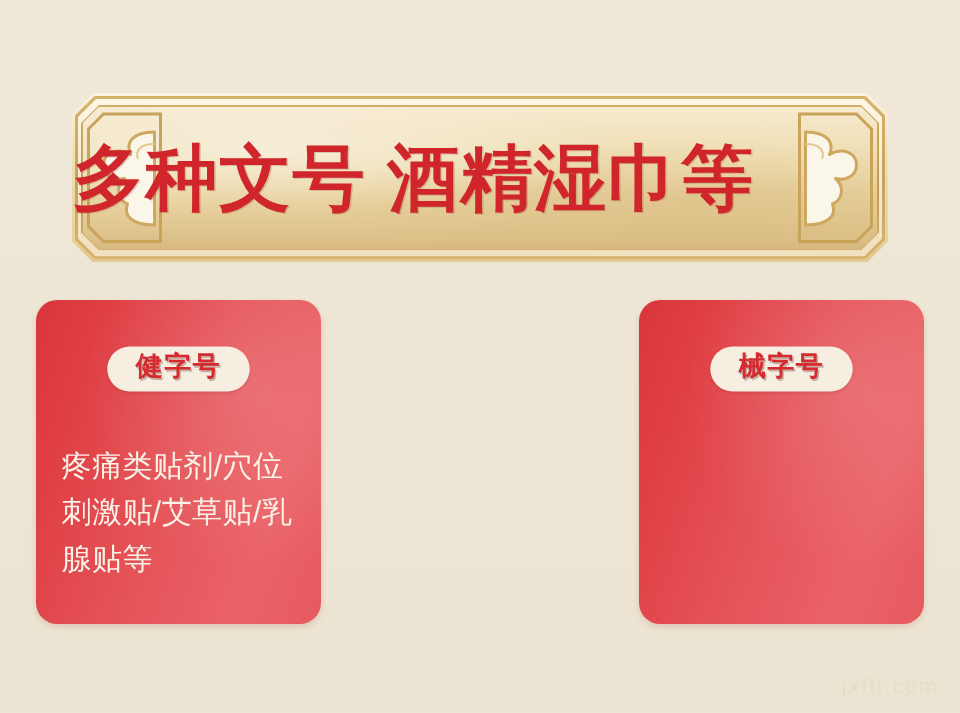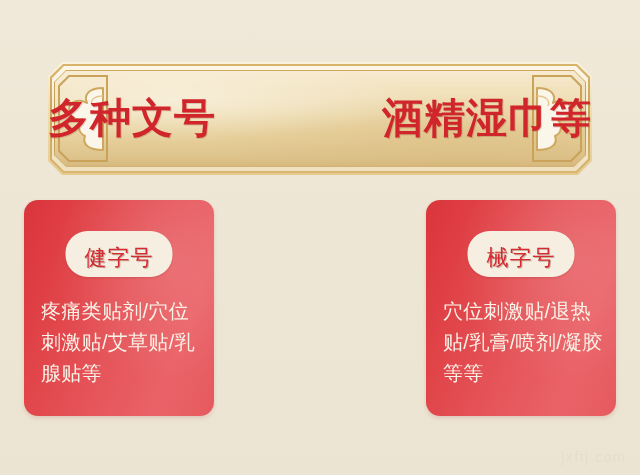--- a/index.html
+++ b/index.html
@@ -100,23 +100,23 @@
   }
   .cap.left  { left: 9px; }
   .cap.right { right: 9px; }
   .cap svg { display:block; width: 100%; height: 100%; }
 
   .banner-title {
     position: absolute;
     left: 0; right: 0; top: 0; bottom: 0;
     display: flex;
     align-items: center;
-    justify-content: space-between;
+    justify-content: flex-start;
     color: #d0262b;
-    font-size: 41px;
+    font-size: 48px;
     font-weight: bold;
     letter-spacing: 1px;
     text-shadow: 1px 1px 0 rgba(130,60,30,0.22);
     white-space: nowrap;
     z-index: 4;
   }
   .banner-title .gap { display:inline-block; width: 14px; }
 
   
   .cards {
@@ -147,24 +147,24 @@
     position:absolute; inset:0;
     background: radial-gradient(ellipse at 75% 28%, rgba(255,255,255,0.13) 0%, rgba(255,255,255,0) 55%);
   }
   .pill {
     position: absolute;
     left: 50%;
     transform: translateX(-50%);
     top: 31px;
     background: #f6eee0;
     border-radius: 22px;
-    padding: 16px 19px 8px 19px;
+    padding: 4px 19px 8px 19px;
     color: #d52a2f;
-    font-size: 22px;
-    font-weight: normal;
+    font-size: 18px;
+    font-weight: bold;
     letter-spacing: 1px;
     line-height: 1;
     white-space: nowrap;
     text-shadow: 1px 1px 0 rgba(90,30,25,0.30);
     box-shadow: 0 1px 2px rgba(150,45,45,0.25);
     z-index: 2;
   }
   .card-body {
     position: absolute;
     left: 17px;
@@ -237,21 +237,20 @@
 
   <div class="cards">
 
     <div class="card">
       <div class="pill">健字号</div>
       <div class="card-body">疼痛类贴剂/穴位刺激贴/艾草贴/乳腺贴等</div>
     </div>
 
     <div class="card">
       <div class="pill">械字号</div>
-      <div class="card-body">穴位刺激贴/退热贴/乳膏/喷剂/凝胶等等</div>
     </div>
 
 
   </div>
 
   <div class="watermark">jxftj.com</div>
 
 </div>
 
 </body></html>

